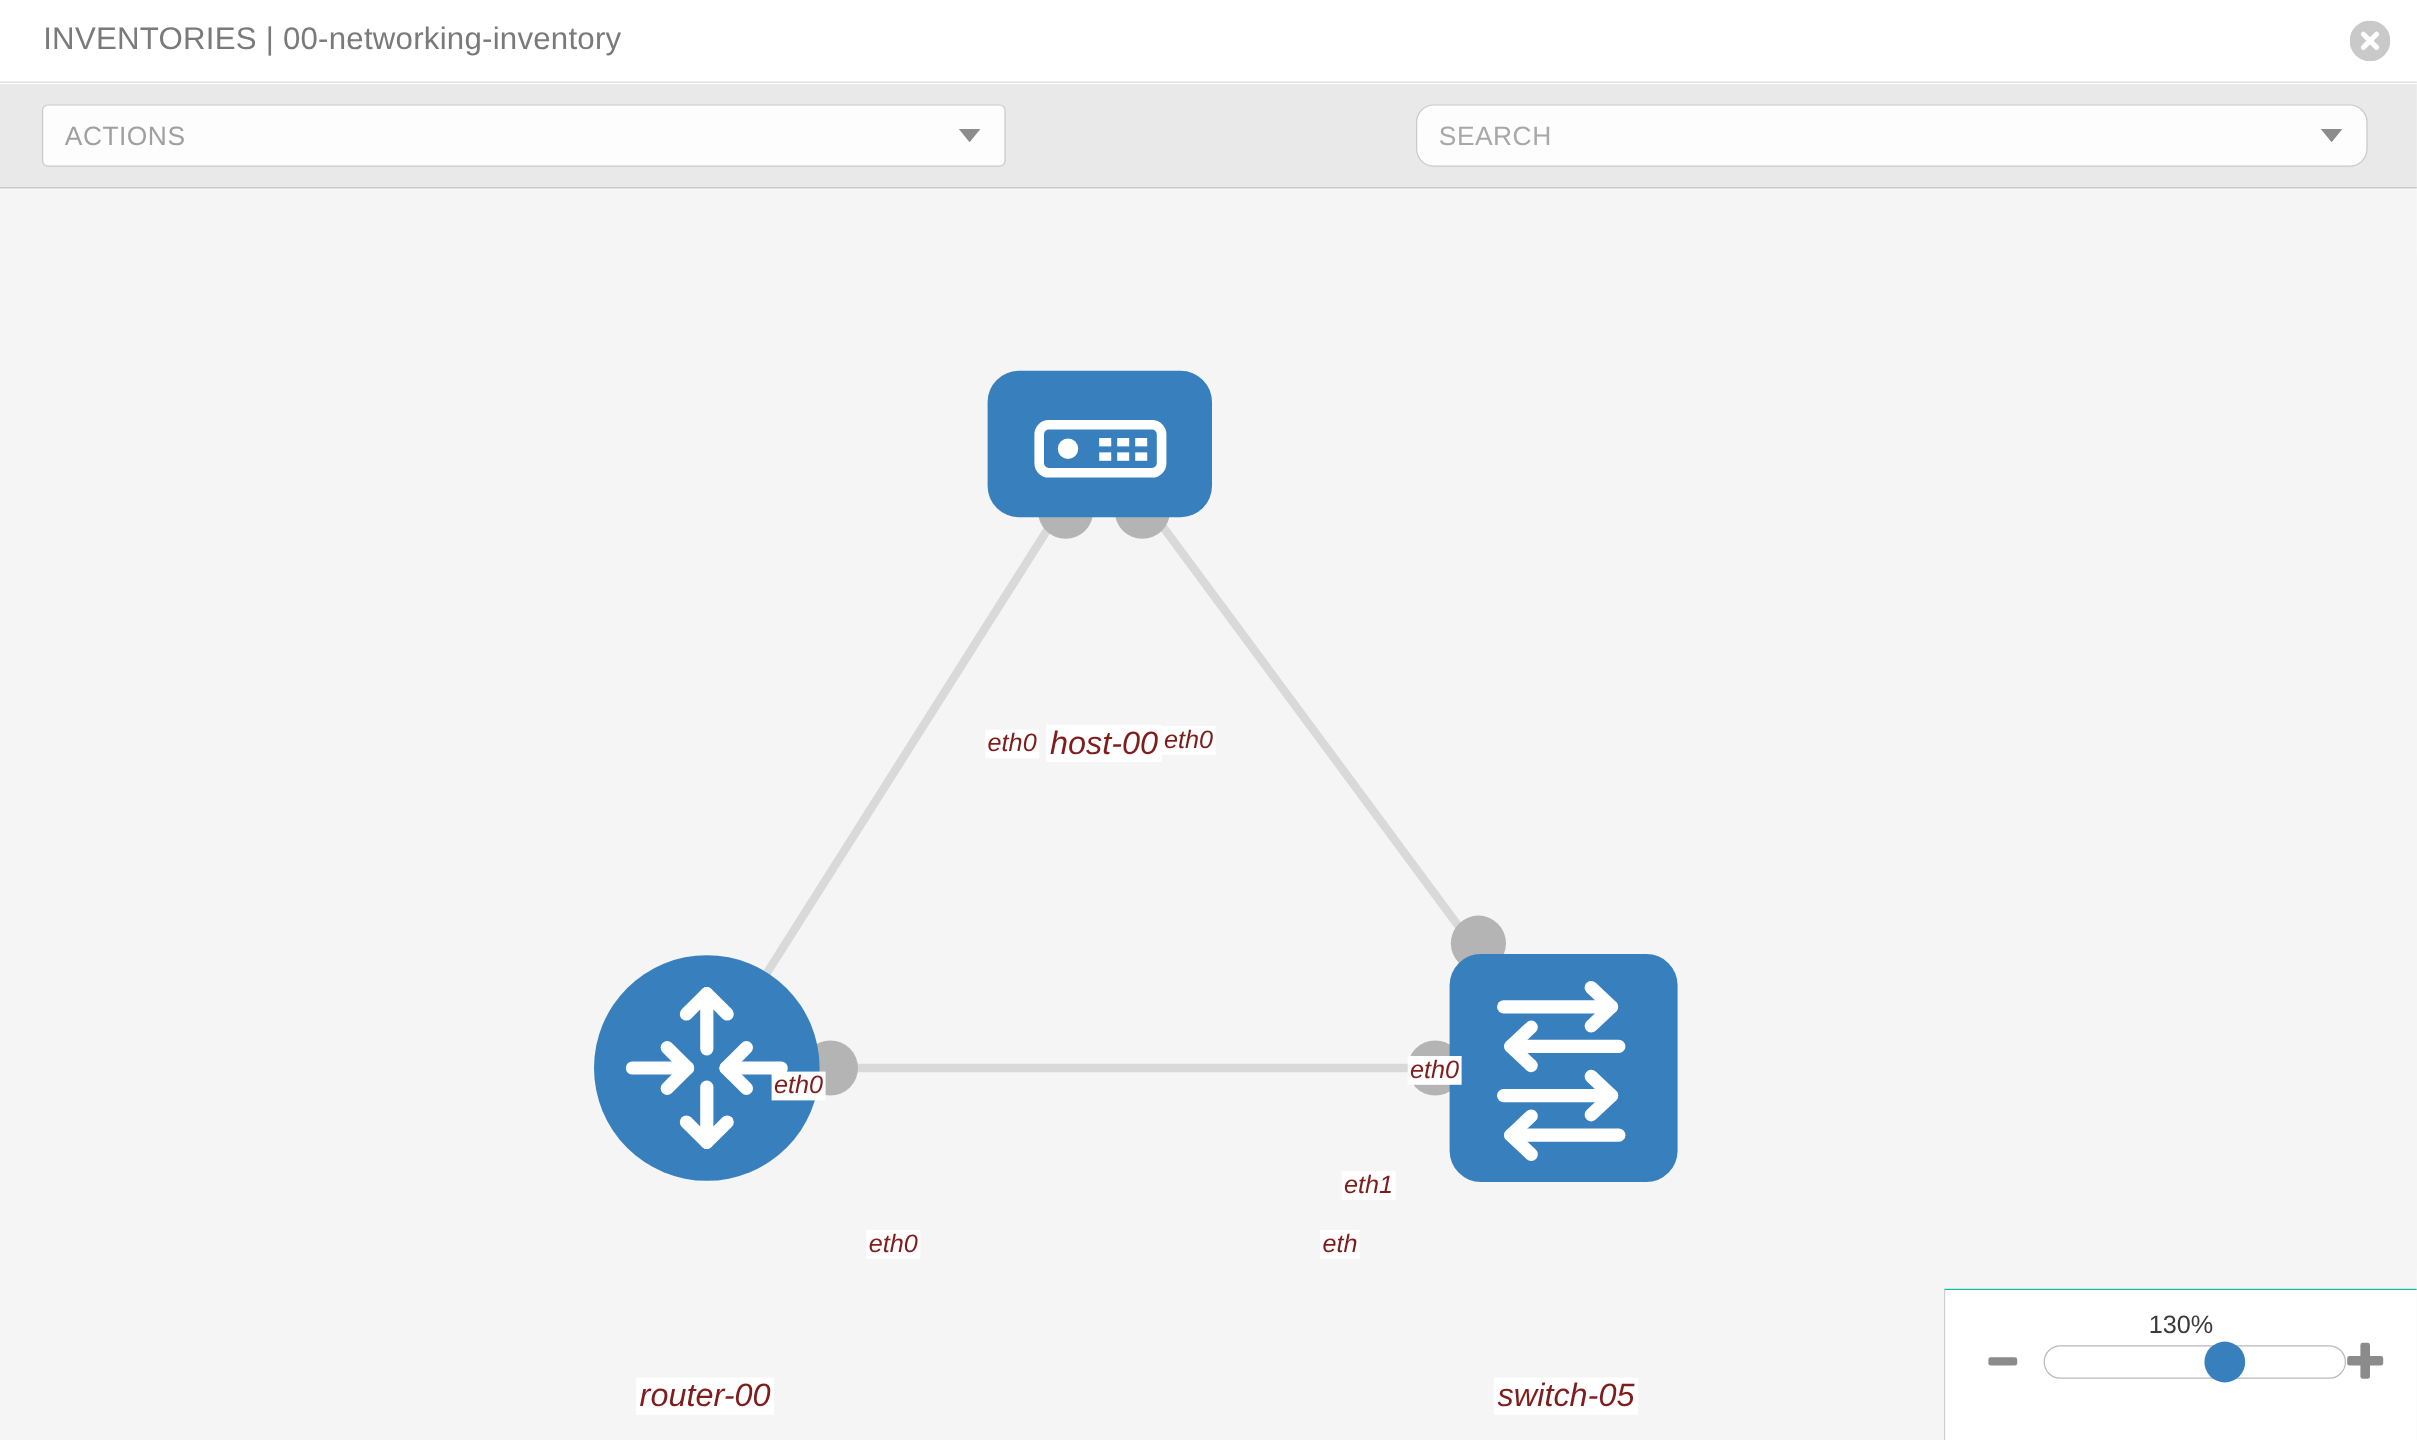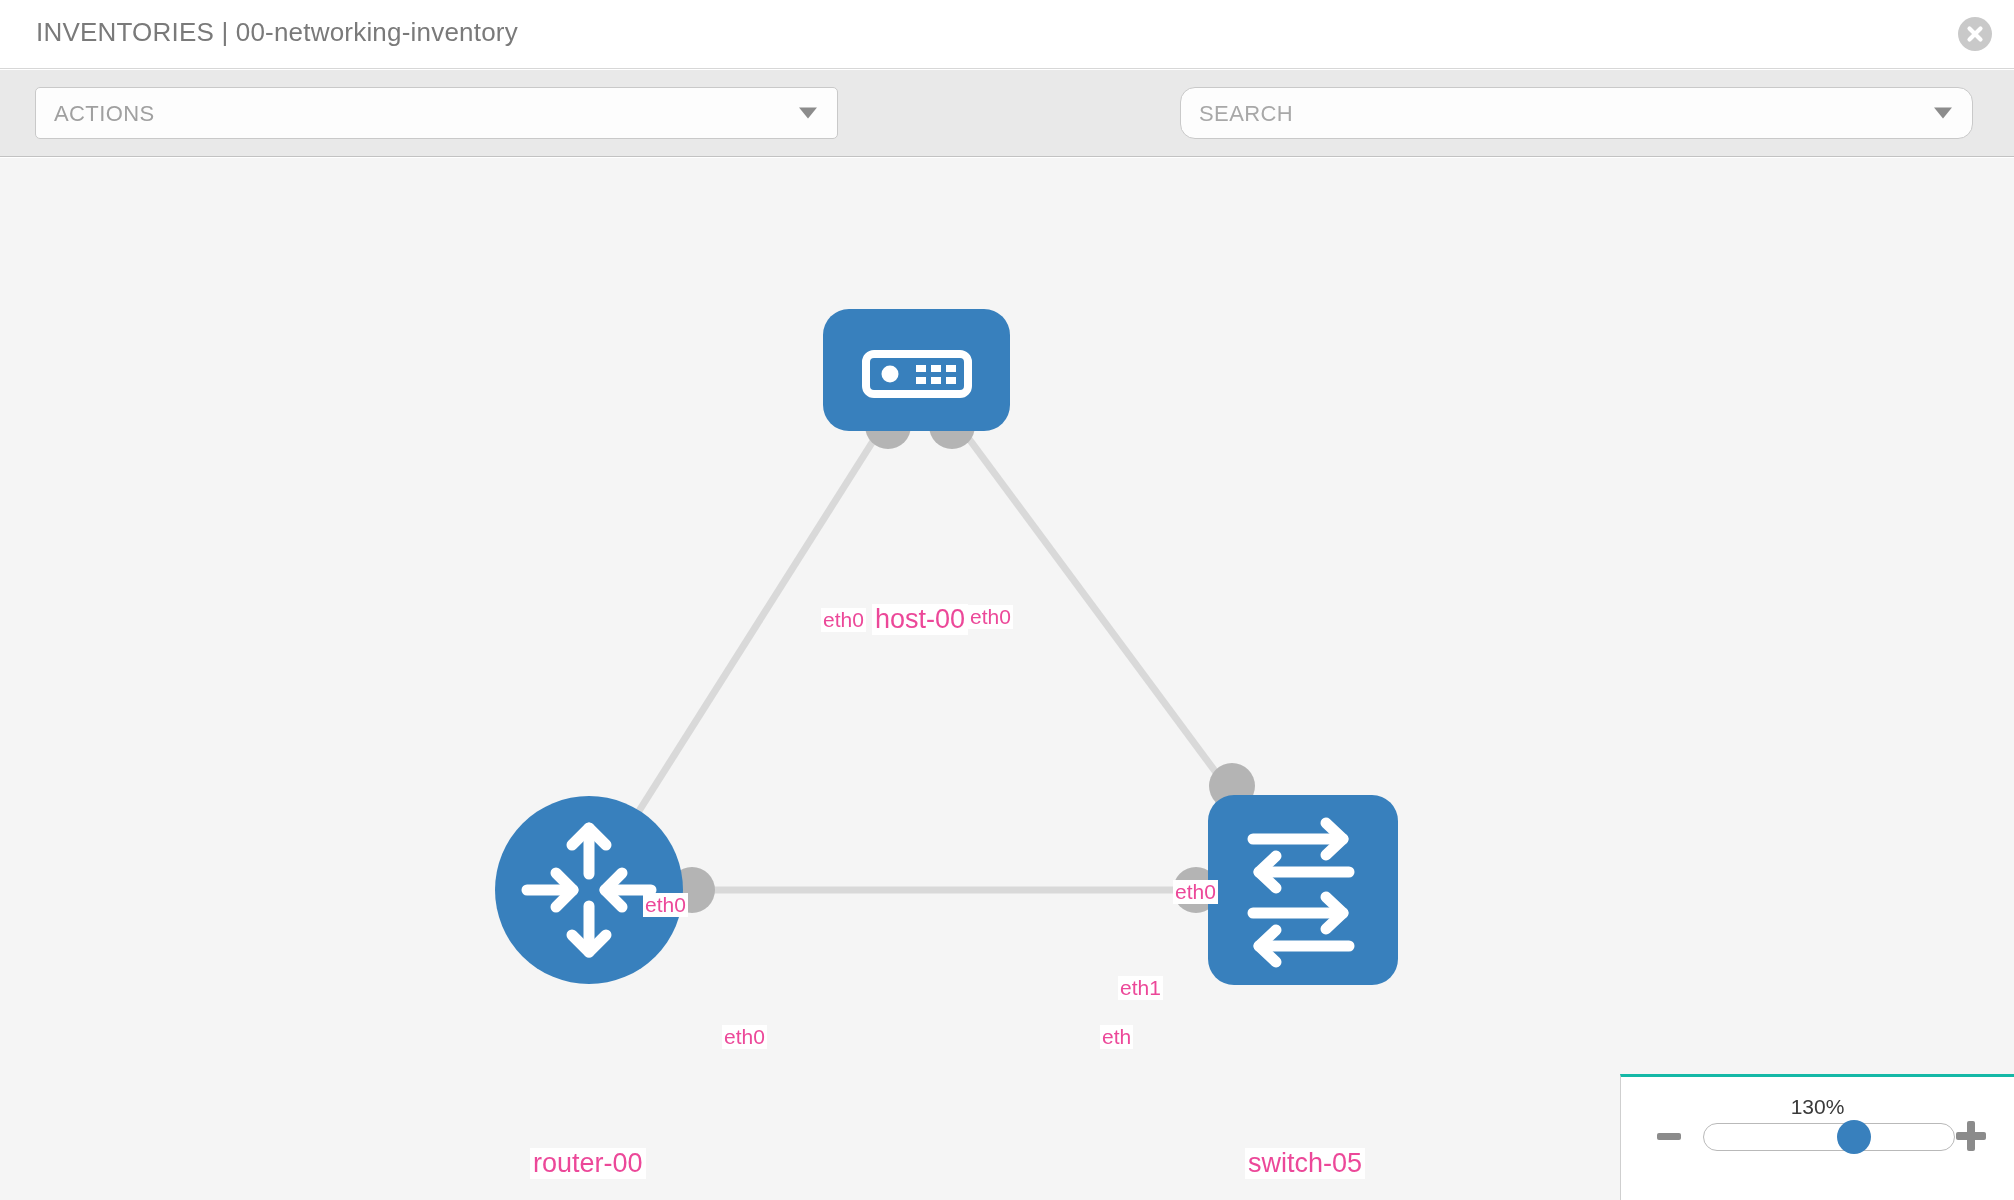--- a/index.html
+++ b/index.html
@@ -89,33 +89,34 @@
   }
   #topology-svg {
     position: absolute; left: 0; top: 0;
     width: 2014px; height: 1042px;
   }
 
   
   .node-label, .edge-label {
     position: absolute;
     background: #ffffff;
-    color: #ec4899;
+    color: #7f1d1d;
     white-space: nowrap;
+    font-style: italic;
   }
   .node-label { font-size: 27px; padding: 0 3px; }
   .edge-label { font-size: 21px; padding: 0 2px; }
 
   
   #zoom-control {
     position: absolute; right: 0; bottom: 0;
     width: 394px; height: 126px;
     background: #ffffff;
     border-left: 1px solid #cfcfcf;
-    border-top: 3px solid #14b8a6;
+    border-top: 1px solid #14b8a6;
   }
   #zoom-percent {
     position: absolute; left: 0; right: 0; top: 18px;
     text-align: center;
     font-size: 21px; color: #3a3a3a;
   }
   #zoom-minus {
     position: absolute; left: 36px; top: 56px;
     width: 24px; height: 7px; background: #8b8b8b;
     border-radius: 2px; cursor: pointer;

